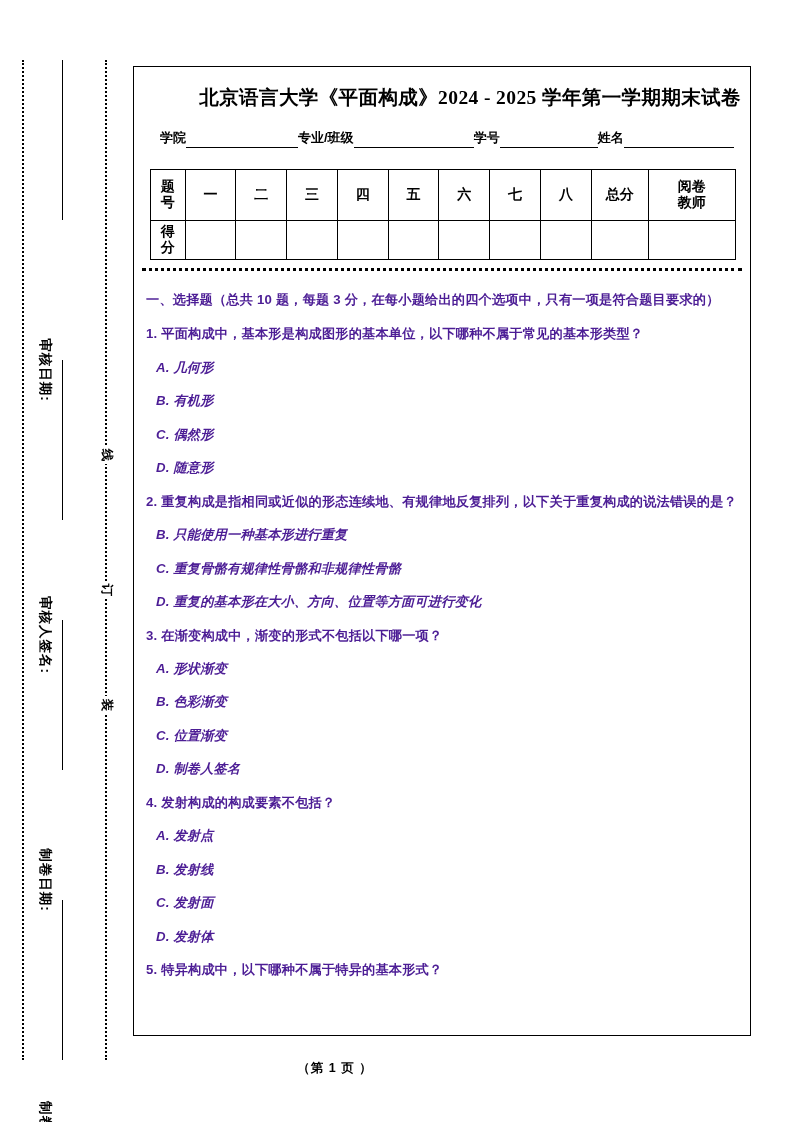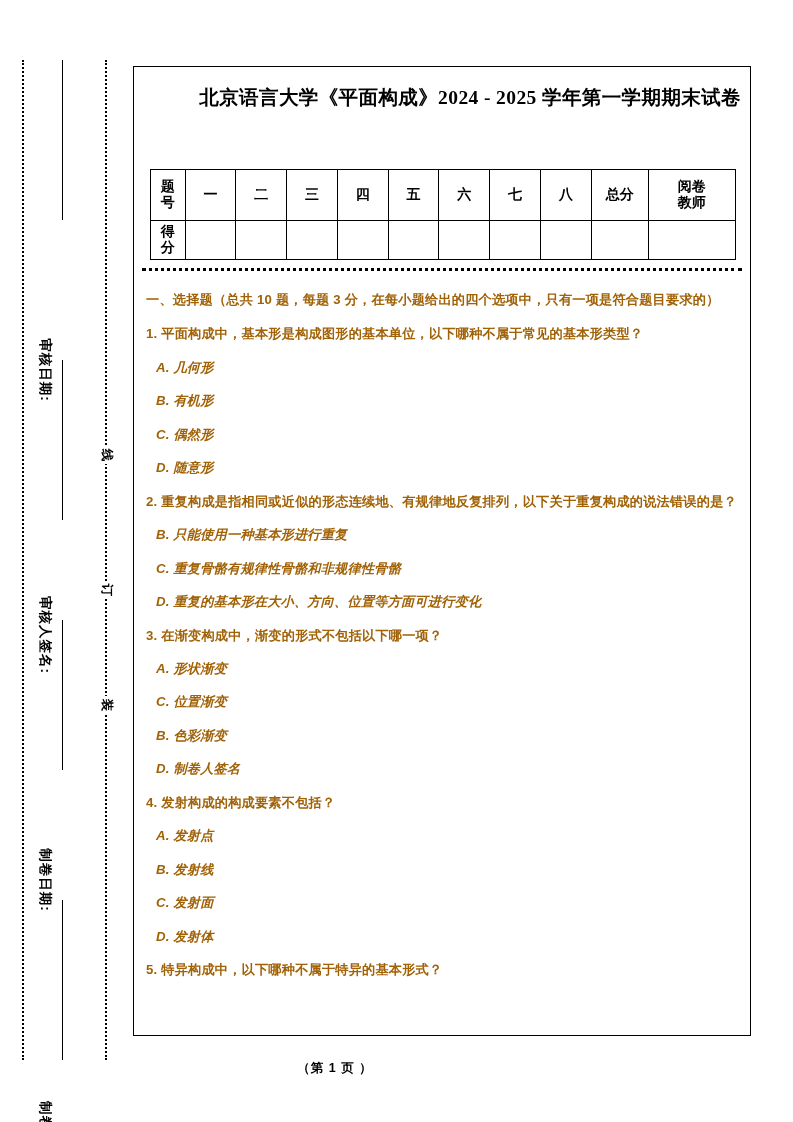--- a/index.html
+++ b/index.html
@@ -174,21 +174,21 @@
 
   
   .body-text {
     position: absolute;
     left: 146px;
     top: 290px;
     width: 594px;
     font-family: "Liberation Sans", "DejaVu Sans", sans-serif;
     font-size: 13.2px;
     font-weight: 700;
-    color: #a16207;
+    color: #4c1d95;
     line-height: 1.0;
   }
   .para {
     margin: 0 0 0 0;
     padding: 0;
     line-height: 1.55;
     letter-spacing: 0.2px;
   }
   .section-head { margin-bottom: 14px; }
   .q-stem { margin-bottom: 13px; }
@@ -229,20 +229,41 @@
 
     <div class="seal-char" style="top:386px;">线</div>
     <div class="seal-char" style="top:521px;">订</div>
     <div class="seal-char" style="top:636px;">装</div>
   </div>
 
   <div class="content-frame"></div>
 
   <div class="exam-title">北京语言大学《平面构成》2024 - 2025 学年第一学期期末试卷</div>
 
+  <div class="info-row">
+    <div class="info-item">
+      <span class="info-label">学院</span>
+      <span class="info-blank blank-1"></span>
+    </div>
+    <div class="info-gap"></div>
+    <div class="info-item">
+      <span class="info-label">专业/班级</span>
+      <span class="info-blank blank-2"></span>
+    </div>
+    <div class="info-gap"></div>
+    <div class="info-item">
+      <span class="info-label">学号</span>
+      <span class="info-blank blank-3"></span>
+    </div>
+    <div class="info-gap"></div>
+    <div class="info-item">
+      <span class="info-label">姓名</span>
+      <span class="info-blank blank-4"></span>
+    </div>
+  </div>
 
   <table class="score-table">
     <colgroup>
       <col class="col-head">
         <col class="col-num">
         <col class="col-num">
         <col class="col-num">
       <col class="col-num">
         <col class="col-num">
         <col class="col-num">
@@ -302,22 +323,22 @@
     <p class="para q-opt">C. 偶然形</p>
     <p class="para q-opt">D. 随意形</p>
 
     <p class="para q-stem">2. 重复构成是指相同或近似的形态连续地、有规律地反复排列，以下关于重复构成的说法错误的是？</p>
     <p class="para q-opt">B. 只能使用一种基本形进行重复</p>
     <p class="para q-opt">C. 重复骨骼有规律性骨骼和非规律性骨骼</p>
     <p class="para q-opt">D. 重复的基本形在大小、方向、位置等方面可进行变化</p>
 
     <p class="para q-stem">3. 在渐变构成中，渐变的形式不包括以下哪一项？</p>
     <p class="para q-opt">A. 形状渐变</p>
+    <p class="para q-opt">B. 色彩渐变</p>
     <p class="para q-opt">C. 位置渐变</p>
-    <p class="para q-opt">B. 色彩渐变</p>
     <p class="para q-opt">D. 制卷人签名</p>
 
     <p class="para q-stem">4. 发射构成的构成要素不包括？</p>
     <p class="para q-opt">A. 发射点</p>
     <p class="para q-opt">B. 发射线</p>
     <p class="para q-opt">C. 发射面</p>
     <p class="para q-opt">D. 发射体</p>
 
     <p class="para q-stem">5. 特异构成中，以下哪种不属于特异的基本形式？</p>
 

